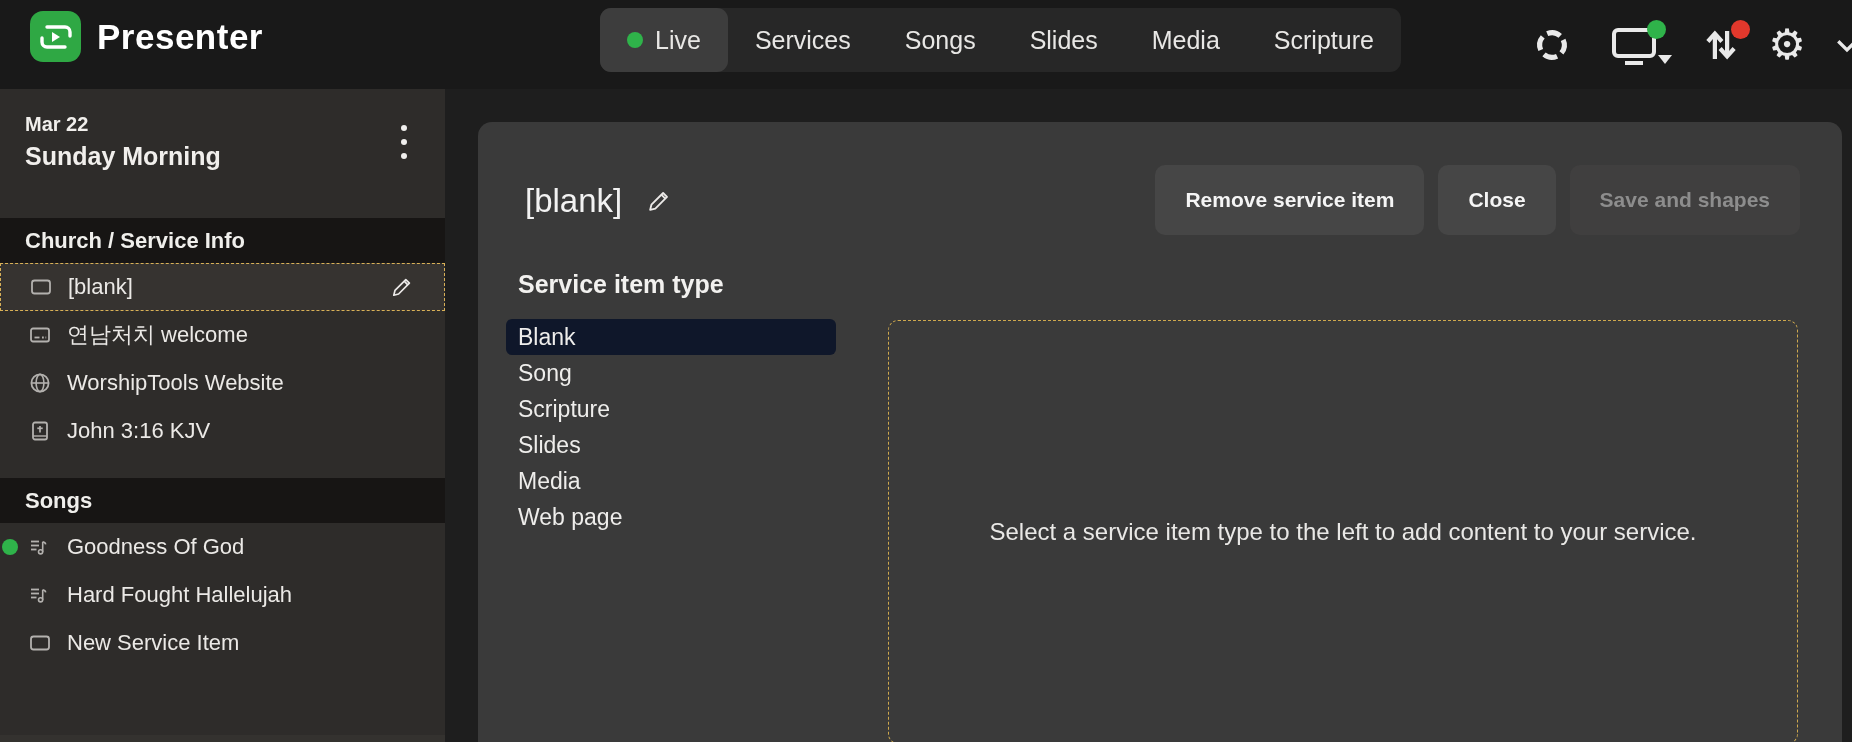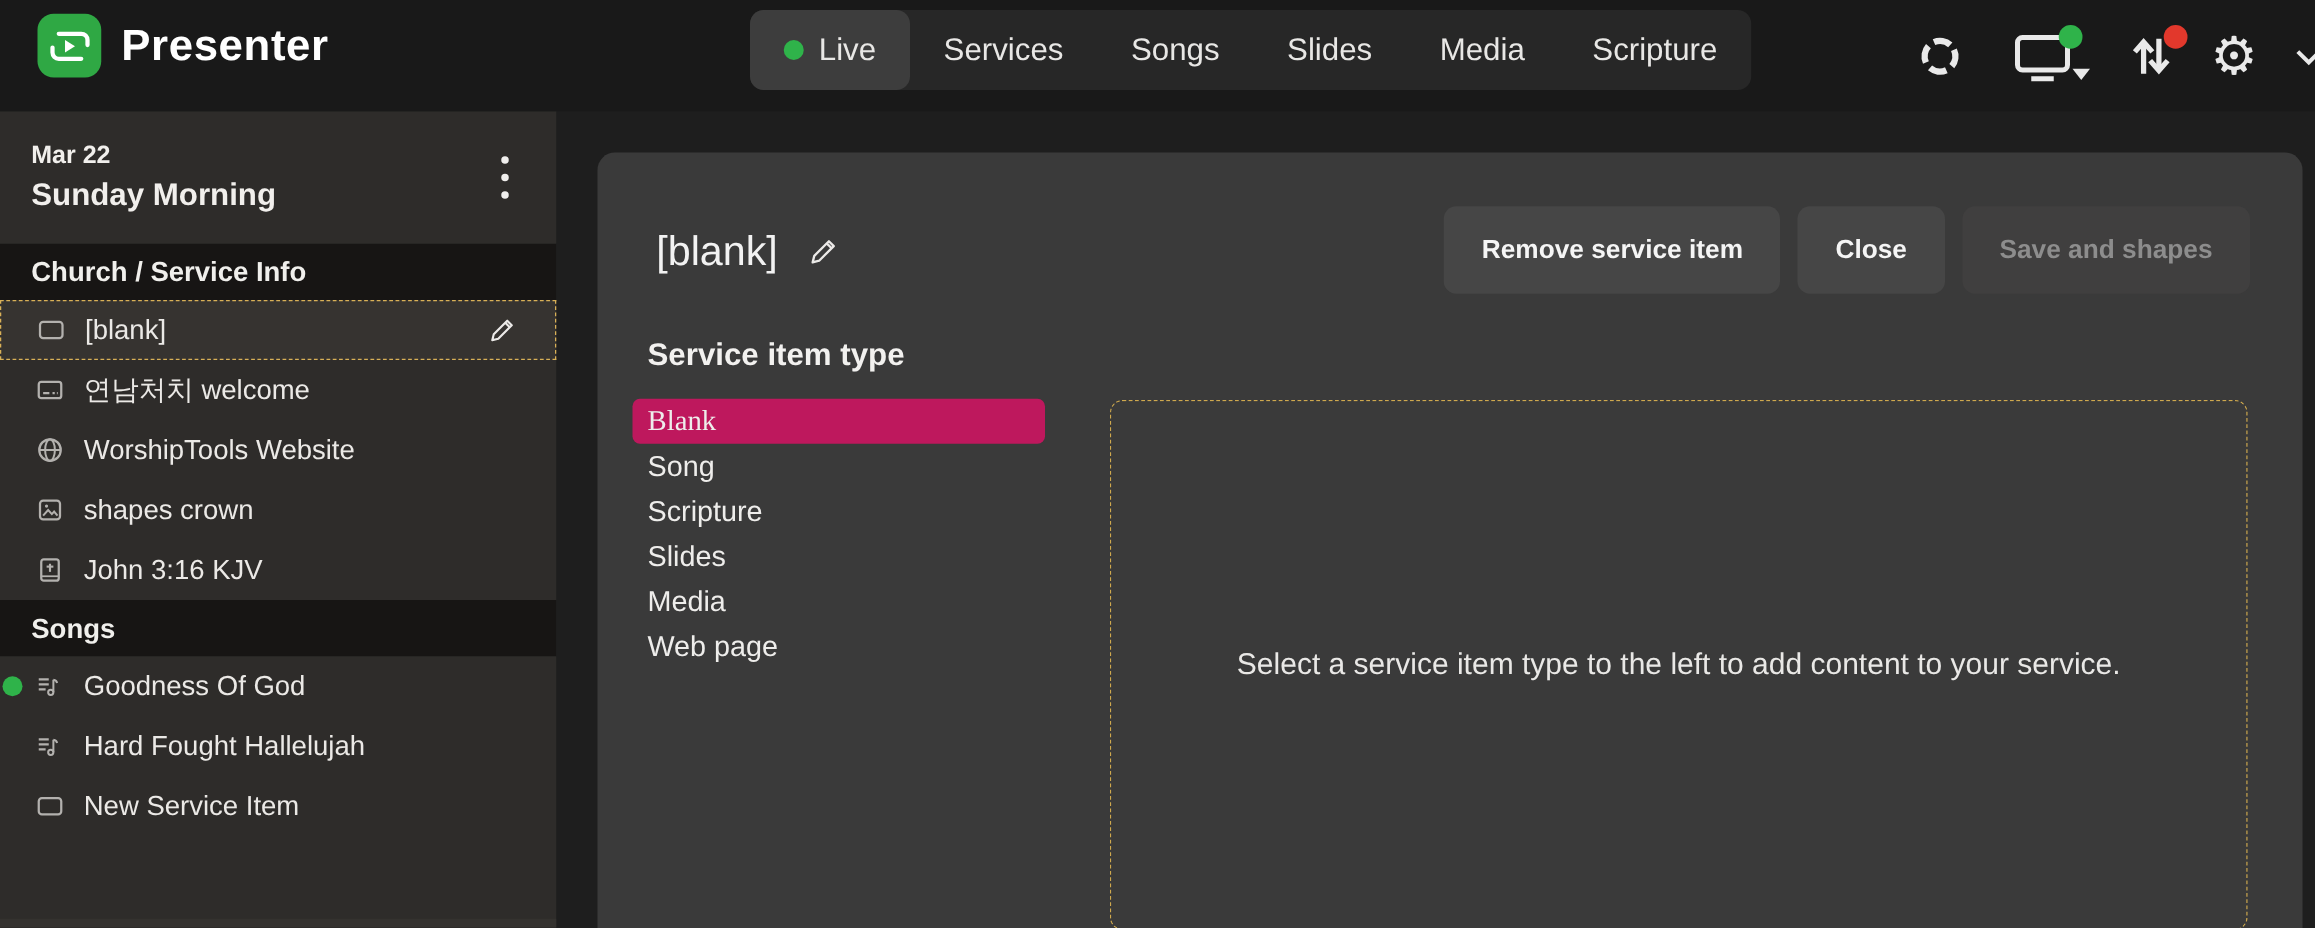--- a/index.html
+++ b/index.html
@@ -24,42 +24,42 @@
   .gear-glyph { font-size:42px; color:#e9e9e9; line-height:1; font-family:"DejaVu Sans",sans-serif; }
 
   
   .sidebar { position:absolute; left:0; top:89px; width:445px; height:653px; background:#2e2c2a; z-index:4; }
   .svc-head { position:relative; height:106px; padding:20px 0 0 25px; }
   .svc-date { color:#f1efec; font-size:20px; font-weight:700; margin-top:4px; }
   .svc-title { color:#f1efec; font-size:25px; font-weight:700; margin-top:6px; }
   .kebab { position:absolute; right:38px; top:36px; display:flex; flex-direction:column; gap:8px; cursor:pointer; }
   .kebab i { width:6px; height:6px; border-radius:50%; background:#f0efed; }
 
-  .sec-head { height:45px; background:#171514; color:#f0efec; font-size:22px; font-weight:600; display:flex; align-items:center; padding-left:25px; }
+  .sec-head { height:45px; background:#171514; color:#f0efec; font-size:22px; font-weight:600; display:flex; align-items:center; padding-left:25px;margin-top:23px; }
   .srow { position:relative; height:48px; display:flex; align-items:center; gap:15px; padding-left:28px; color:#ebe9e6; font-size:22px; cursor:pointer; }
   .srow .ic { width:24px; height:24px; flex:0 0 24px; display:flex; align-items:center; justify-content:center; }
   .srow.selected { background:#363330; border:1.5px dashed #d9b157; height:48px; }
   .srow .live-dot { position:absolute; left:2px; top:50%; margin-top:-8px; width:16px; height:16px; border-radius:50%; }
   .srow .row-pencil { position:absolute; right:30px; top:50%; margin-top:-12px; }
 
   .sb-bottom { position:absolute; left:0; bottom:0; width:445px; height:7px; background:#34322f; }
 
   
   .main-card { position:absolute; left:478px; top:122px; width:1364px; height:640px; background:#3a3a3a; border-radius:14px; z-index:3; }
   .item-title-row { position:absolute; left:47px; top:60px; display:flex; align-items:center; gap:24px; }
   .item-title { color:#f2f2f2; font-size:33px; font-weight:500; }
 
   .btnrow { position:absolute; top:43px; right:42px; display:flex; gap:14px; }
   .btn { height:70px; border:none; border-radius:10px; background:#464646; color:#f5f5f5; font-size:21px; font-weight:700; padding:0 30px; font-family:inherit; cursor:pointer; }
   .btn.disabled { background:#403f3f; color:#8d8d8d; cursor:default; }
 
   .type-heading { position:absolute; left:40px; top:148px; color:#f2f1ef; font-size:25px; font-weight:700; }
   .type-list { position:absolute; left:28px; top:197px; width:330px; }
   .trow { height:36px; display:flex; align-items:center; padding-left:12px; color:#eeedeb; font-size:23px; border-radius:6px; cursor:pointer; }
-  .trow.selected { background:#be185d;font-family:Liberation Serif, serif; }
+  .trow.selected { background:#0f172a; }
 
   .dropzone { position:absolute; left:410px; top:198px; width:910px; height:424px; border:1.5px dashed #cfa94e; border-radius:10px; display:flex; align-items:center; justify-content:center; }
   .dropzone-text { color:#e9e8e6; font-size:24px; text-align:center; }
 
   svg { display:block; }
 </style>
 </head>
 <body>
 
 <div class="topbar">
@@ -173,30 +173,20 @@
             <circle cx="12" cy="12" r="8.6" fill="none" stroke="#b3b1ae" stroke-width="1.8"></circle>
             <ellipse cx="12" cy="12" rx="3.9" ry="8.6" fill="none" stroke="#b3b1ae" stroke-width="1.6"></ellipse>
             <line x1="3.4" y1="12" x2="20.6" y2="12" stroke="#b3b1ae" stroke-width="1.6"></line>
           </svg>
         </span>
         <span>WorshipTools Website</span>
       </div>
       <div class="srow">
         <span class="ic">
           <svg width="24" height="24" viewBox="0 0 24 24">
-            <rect x="4" y="4.5" width="16" height="15" rx="2.5" fill="none" stroke="#b3b1ae" stroke-width="1.8"></rect>
-            <path d="M6.5 16.5 l4-4.5 3 3.3 1.8-2 2.7 3.2" fill="none" stroke="#b3b1ae" stroke-width="1.6"></path>
-            <circle cx="9.2" cy="8.8" r="1.3" fill="#b3b1ae"></circle>
-          </svg>
-        </span>
-        <span>shapes crown</span>
-      </div>
-      <div class="srow">
-        <span class="ic">
-          <svg width="24" height="24" viewBox="0 0 24 24">
             <rect x="5" y="3.5" width="14" height="17" rx="2" fill="none" stroke="#b3b1ae" stroke-width="1.8"></rect>
             <line x1="12" y1="7" x2="12" y2="13.5" stroke="#b3b1ae" stroke-width="1.7"></line>
             <line x1="9.3" y1="9.3" x2="14.7" y2="9.3" stroke="#b3b1ae" stroke-width="1.7"></line>
             <line x1="5" y1="17" x2="19" y2="17" stroke="#b3b1ae" stroke-width="1.4"></line>
           </svg>
         </span>
         <span>John 3:16 KJV</span>
       </div>
       <div class="sec-head">Songs</div>
       <div class="srow">

